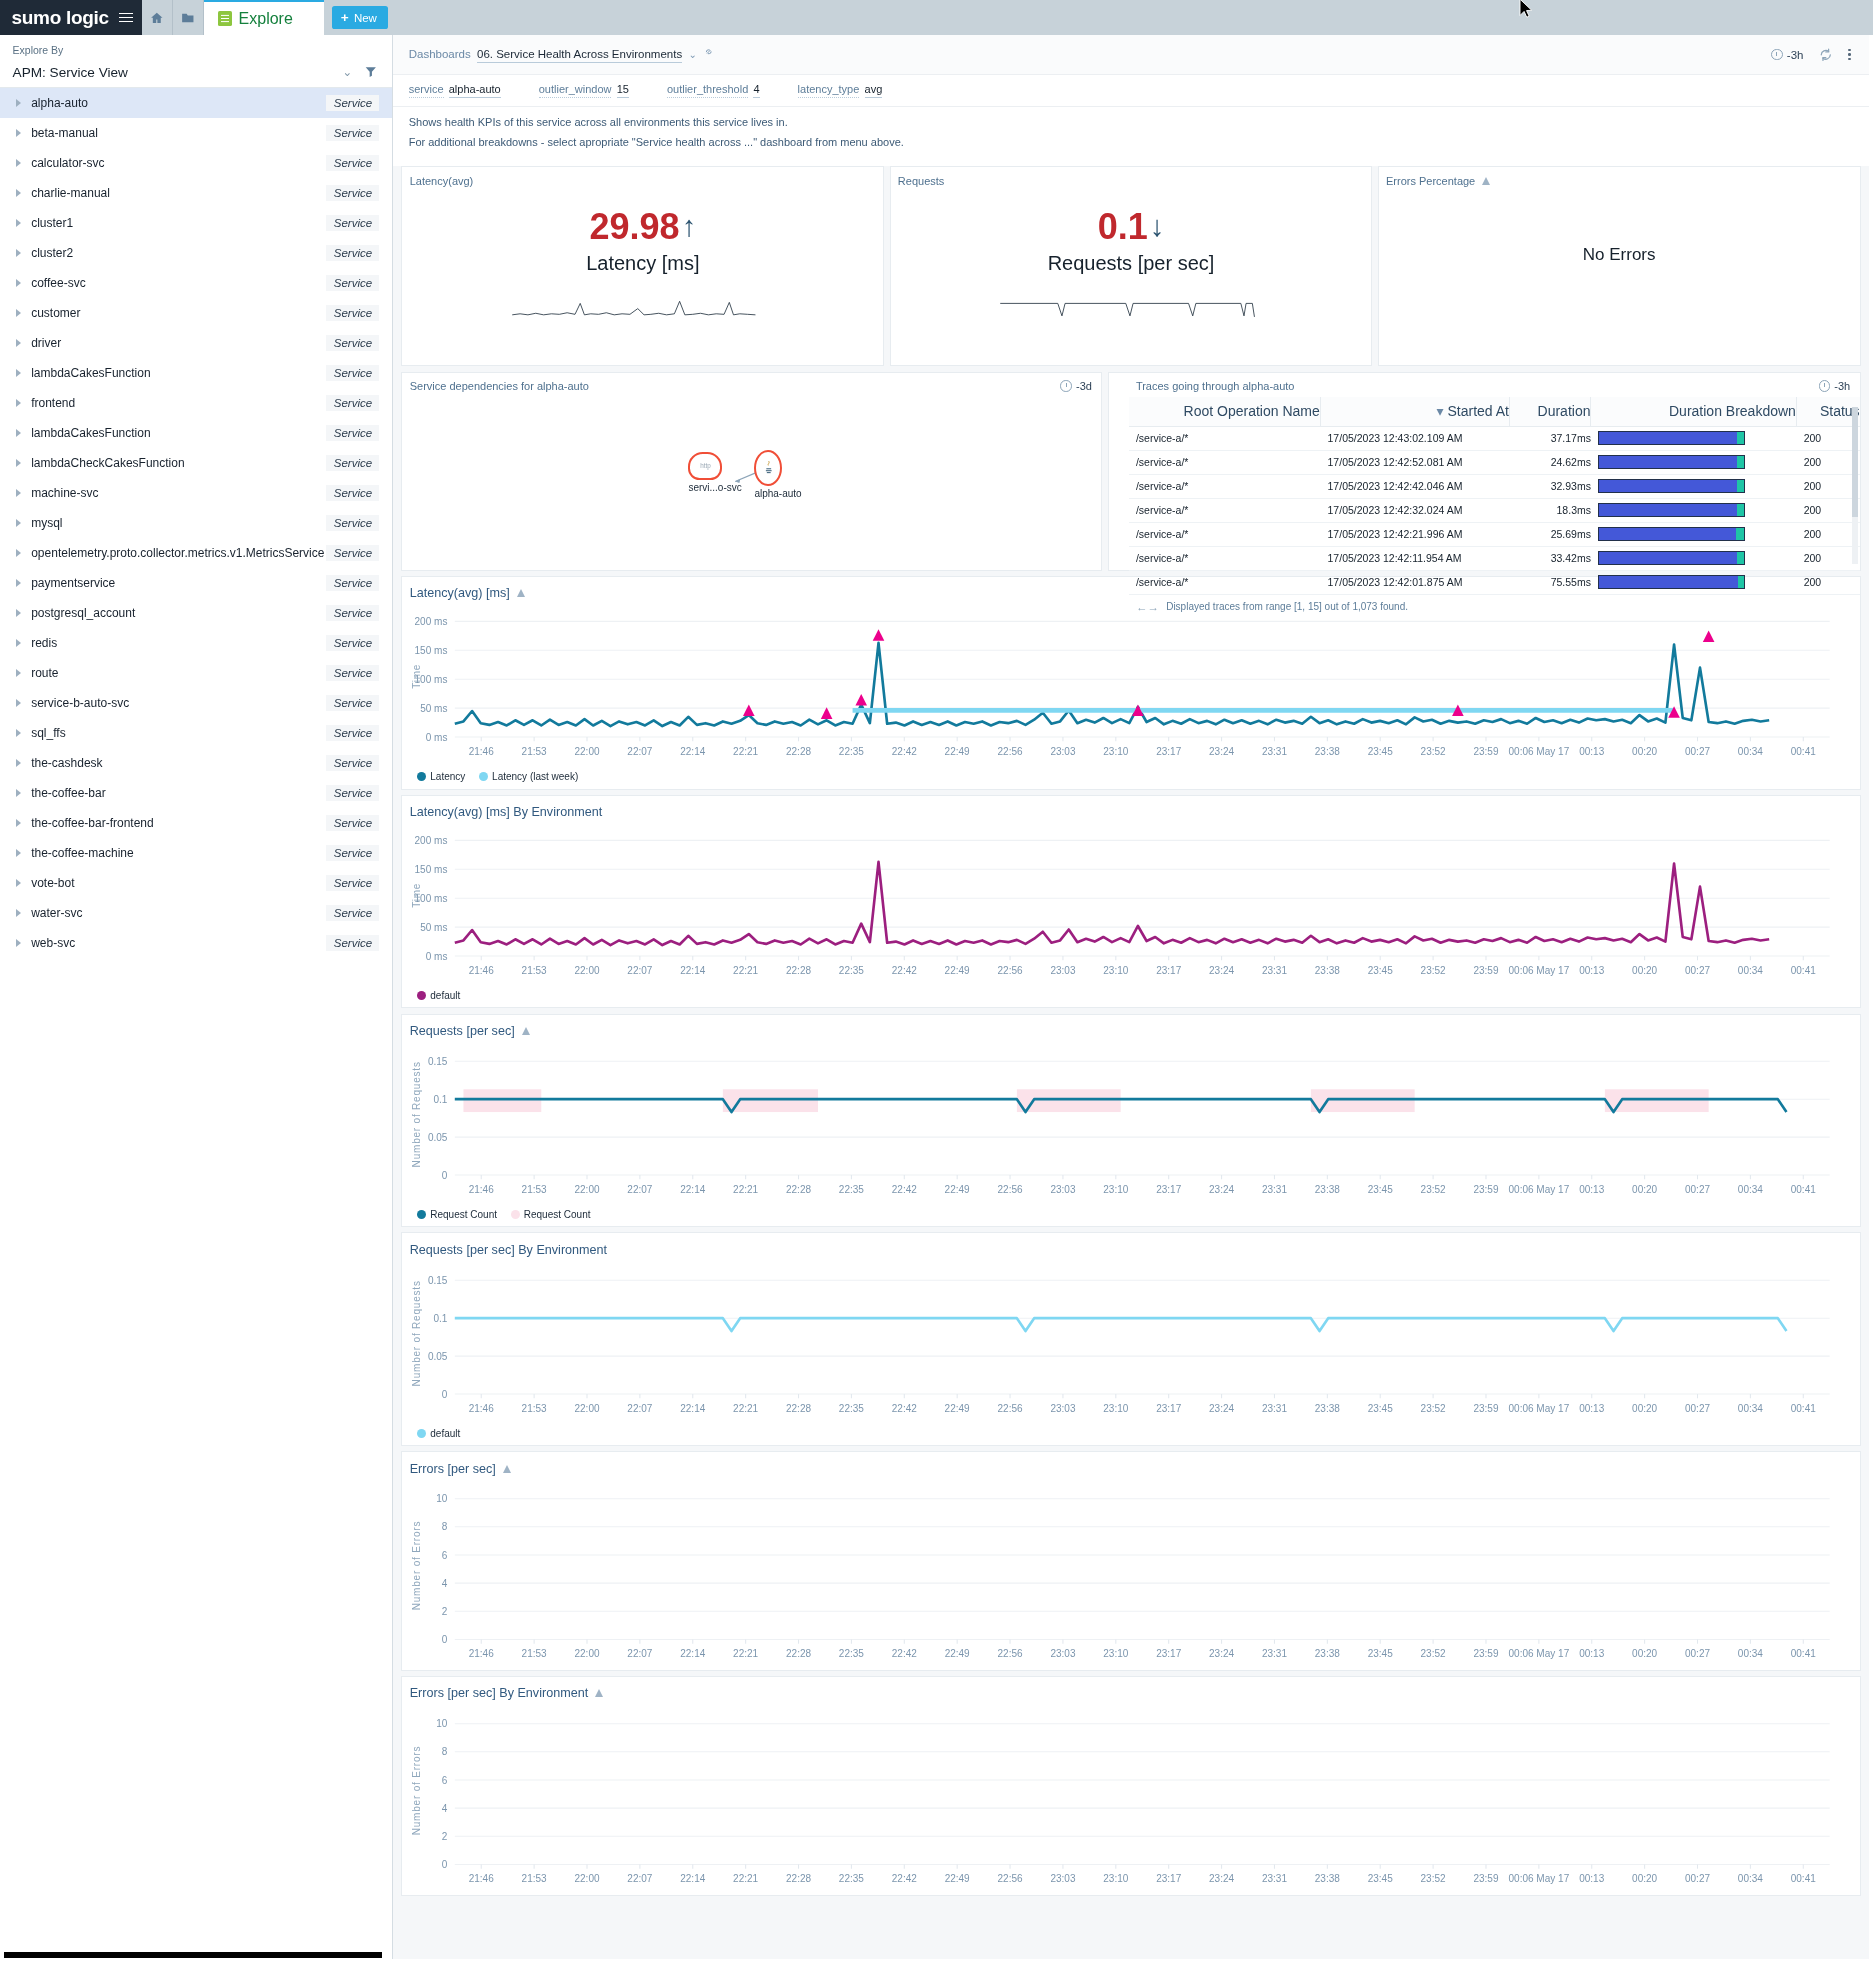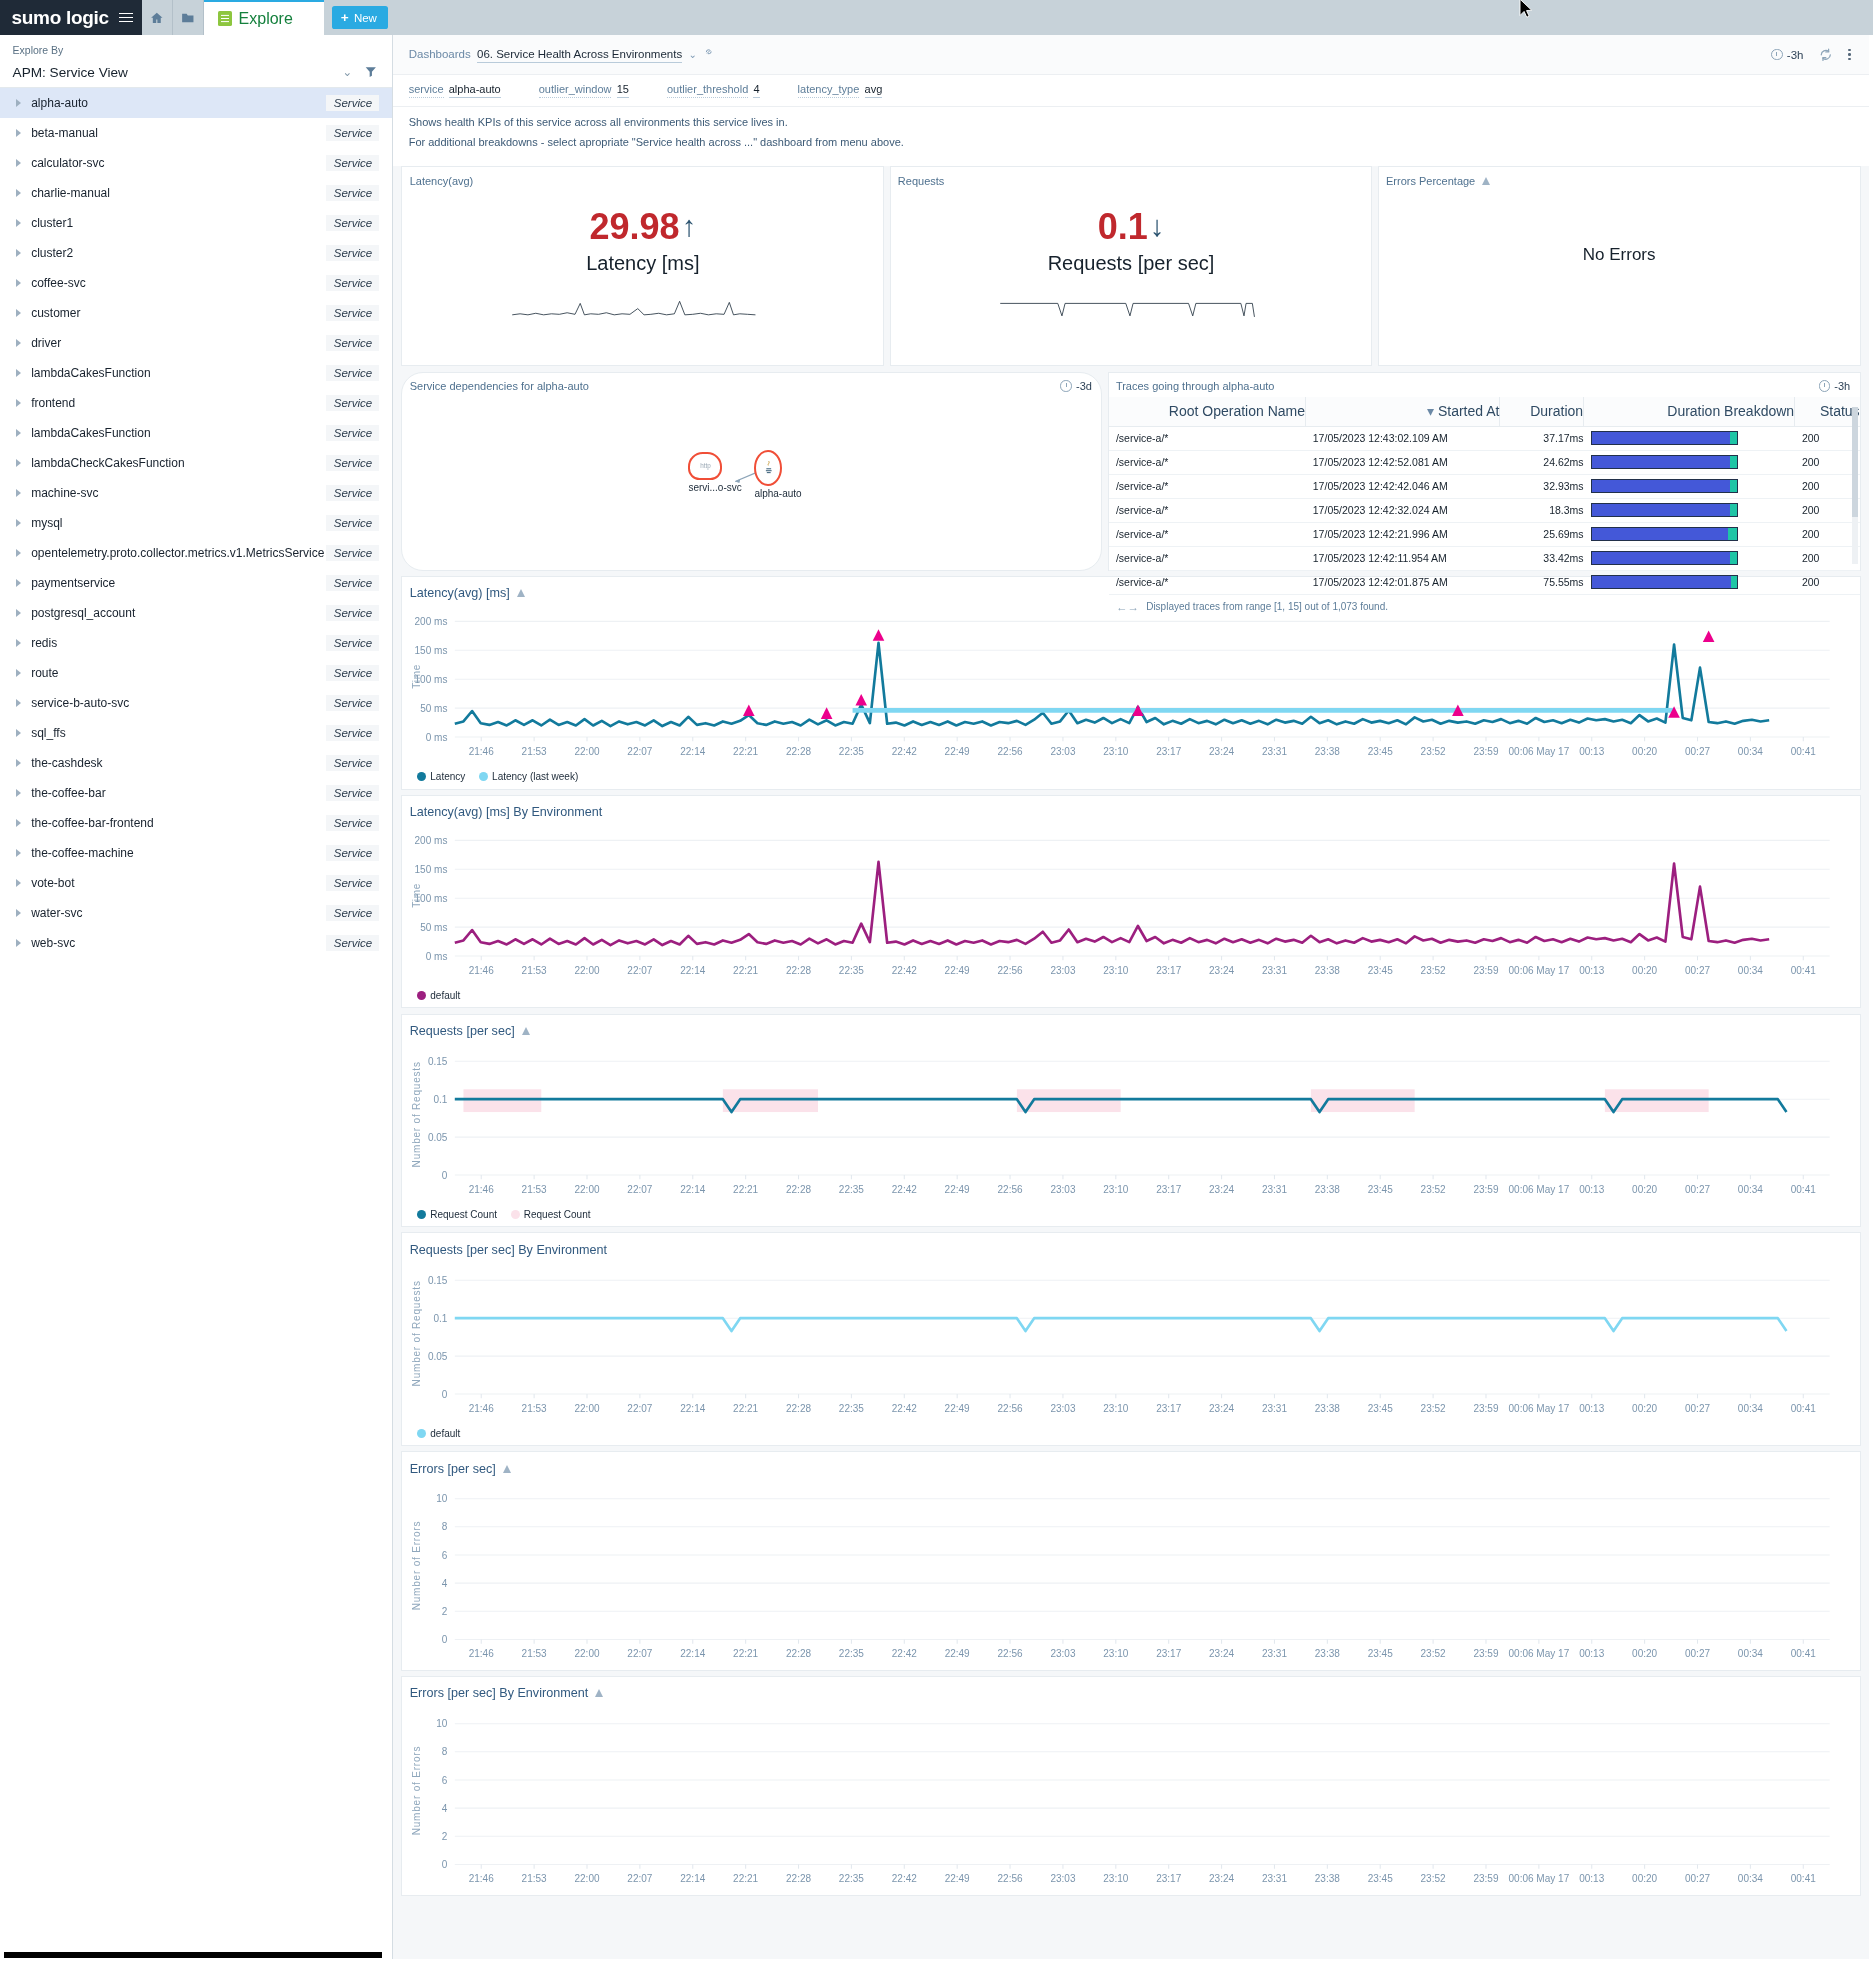--- a/index.html
+++ b/index.html
@@ -75,22 +75,22 @@
   .warn { width:0; height:0; border-left:4.7px solid transparent; border-right:4.7px solid transparent; border-bottom:8.4px solid #9fb3c5; position:relative; }
   .panel-time { position:absolute; right:9.4px; top:7.3px; display:flex; align-items:center; gap:4.2px; font-size:11px; color:#2e4257; }
 
   .kpi { flex:1; height:200px; display:flex; flex-direction:column; align-items:center; }
   .kpi-num { font-size:36px; color:#c0282d; font-weight:bold; margin-top:19px; display:flex; align-items:center; gap:2.1px; }
   .kpi-arrow { font-size:29px; color:#2c5470; font-weight:normal; }
   .kpi-sub { font-size:20px; color:#16212c; margin-top:4.2px; }
   .spark { margin-top:18px; width:272px; height:26px; }
   .noerr { font-size:17px; color:#16212c; margin-top:58px; }
 
-  .dep-panel { width:701px; height:199px;border-radius:22px; }
-  .trace-panel { flex:1; height:199px; }
+  .dep-panel { width:701px; height:199px; }
+  .trace-panel { flex:1; height:199px;padding-left:20px; }
   .dep-canvas { position:relative; height:157px; }
   .dep-node { position:absolute; text-align:center; }
   .node-cloud { width:34px; height:28px; border:2.1px solid #f04e37; border-radius:14.7px 14.7px 11.5px 11.5px; display:flex; align-items:center; justify-content:center; font-size:6.3px; color:#9aa8b4; background:#fff; }
   .node-circ { width:28px; height:36px; border:2.1px solid #f04e37; border-radius:50%; display:flex; align-items:center; justify-content:center; background:#fff; }
   .node-lab { font-size:10px; color:#1c2a38; margin-top:2.1px; white-space:nowrap; }
 
   table.traces { width:100%; border-collapse:collapse; margin-top:5.2px; }
   table.traces th { font-size:14px; color:#2f4a63; text-align:right; font-weight:normal; padding:6.3px 0 6.3px 7.3px; background:#fbfcfd; border-bottom:0.5px solid #e7ecf0; border-left:0.5px solid #e7ecf0; }
   table.traces th:first-child { border-left:none; }
   table.traces td { font-size:10.5px; color:#16212c; padding:4.7px 0 4.7px 7.3px; border-bottom:0.5px solid #eef2f5; }

